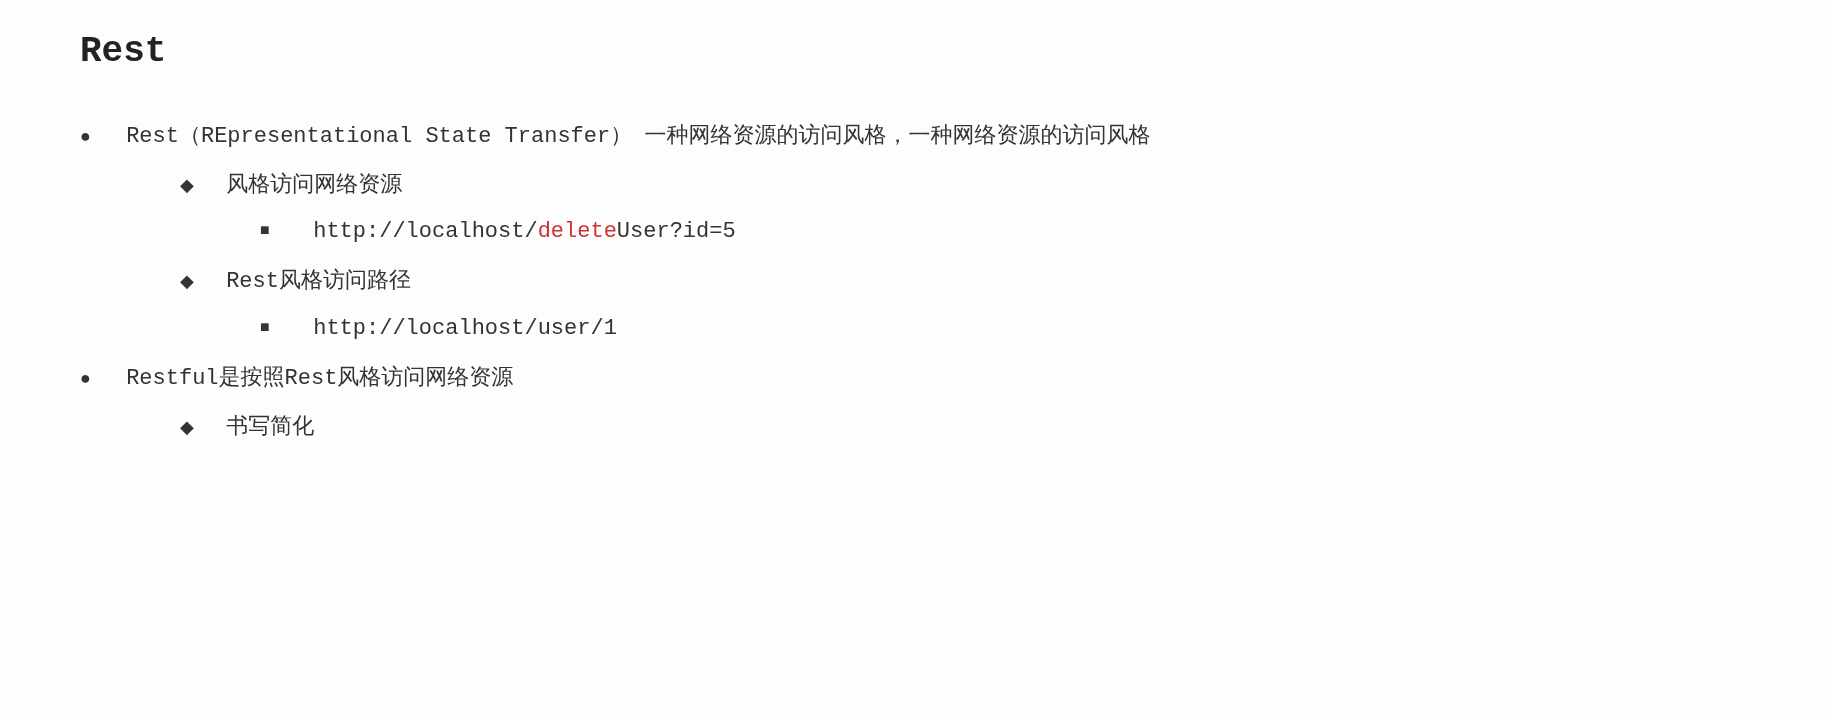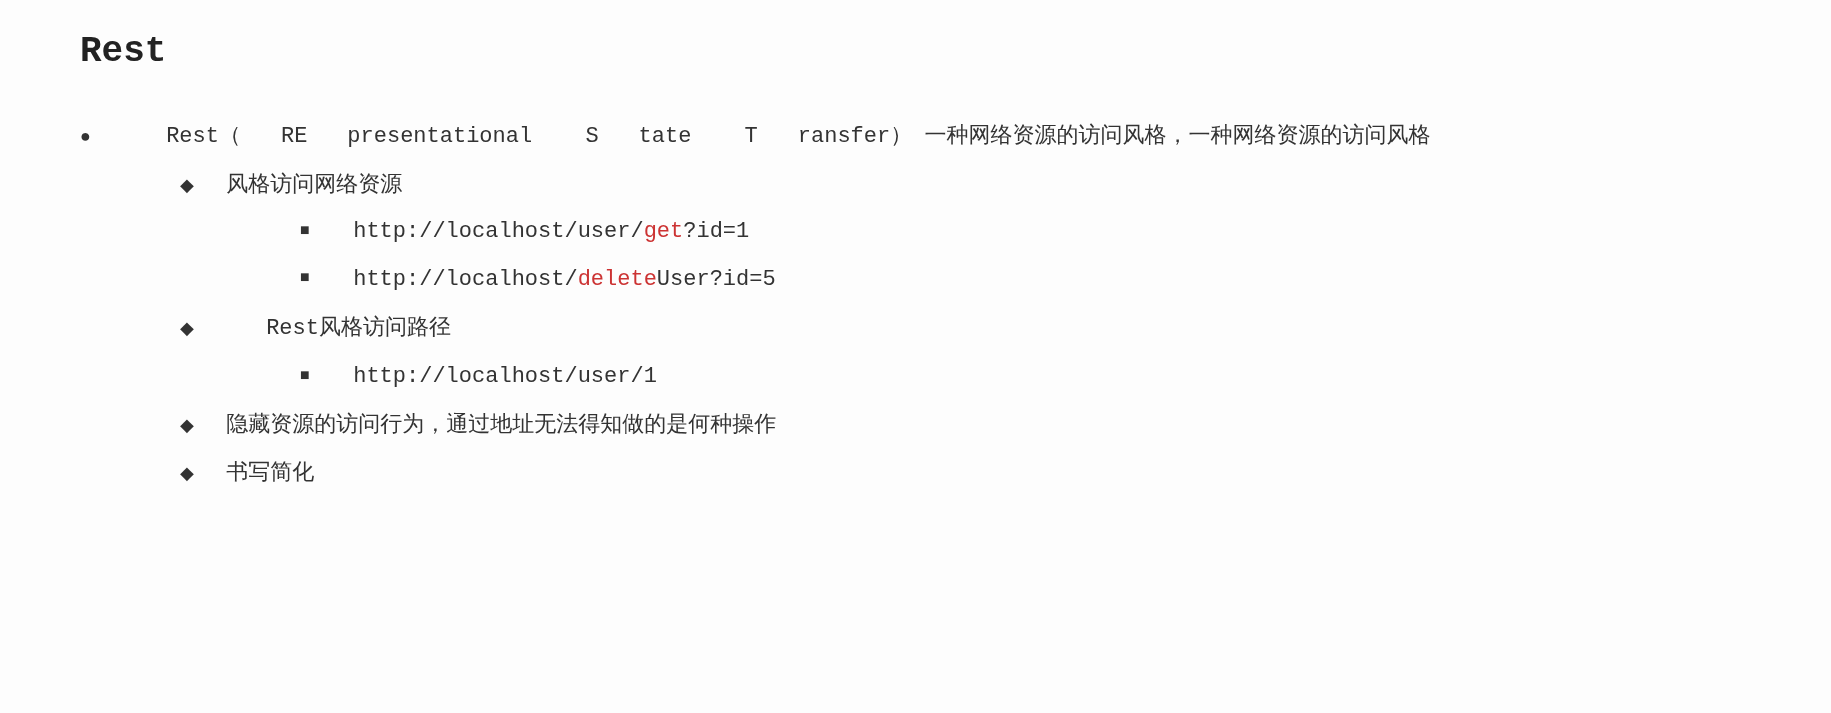--- a/index.html
+++ b/index.html
@@ -6,21 +6,20 @@
       margin: 0;
       padding: 20px 80px;
       background: #fdfdfd;
       font-family: "Microsoft YaHei", "SimSun", sans-serif;
       color: #333;
       font-size: 22px;
       line-height: 1.8;
     }
     .mono {
       font-family: "Courier New", Courier, monospace;
-      margin-left: 40px;
     }
     h1 {
       font-family: "Courier New", Courier, monospace;
       font-size: 36px;
       font-weight: bold;
       margin: 0 0 30px 0;
       color: #222;
     }
     ul {
       list-style: none;
@@ -79,42 +78,39 @@
 </ul>
 
 <ul class="level2">
   <li>
     <span class="bold">风格访问网络资源</span>
   </li>
 </ul>
 
 <ul class="level3">
   <li class="mono">
-    <span>http://localhost/user/</span><span class="red">get</span><span>?id=1</span>
-  </li>
-  <li class="mono">
     <span>http://localhost/</span><span class="red">delete</span><span>User?id=5</span>
   </li>
 </ul>
 
 <ul class="level2">
   <li>
     <span class="mono">Rest</span><span class="bold">风格访问路径</span>
   </li>
 </ul>
 
 <ul class="level3">
   <li class="mono">
     <span>http://localhost/user/1</span>
   </li>
 </ul>
 
 <ul class="level1">
+  <li>
+    <span class="mono">Restful</span><span class="bold">是按照</span><span class="mono">Rest</span><span class="bold">风格访问网络资源</span>
+  </li>
 </ul>
 
 <ul class="level2">
-  <li>
-    <span class="bold">隐藏资源的访问行为，通过地址无法得知做的是何种操作</span>
-  </li>
   <li>
     <span class="bold">书写简化</span>
   </li>
 </ul>
 
 </body></html>

